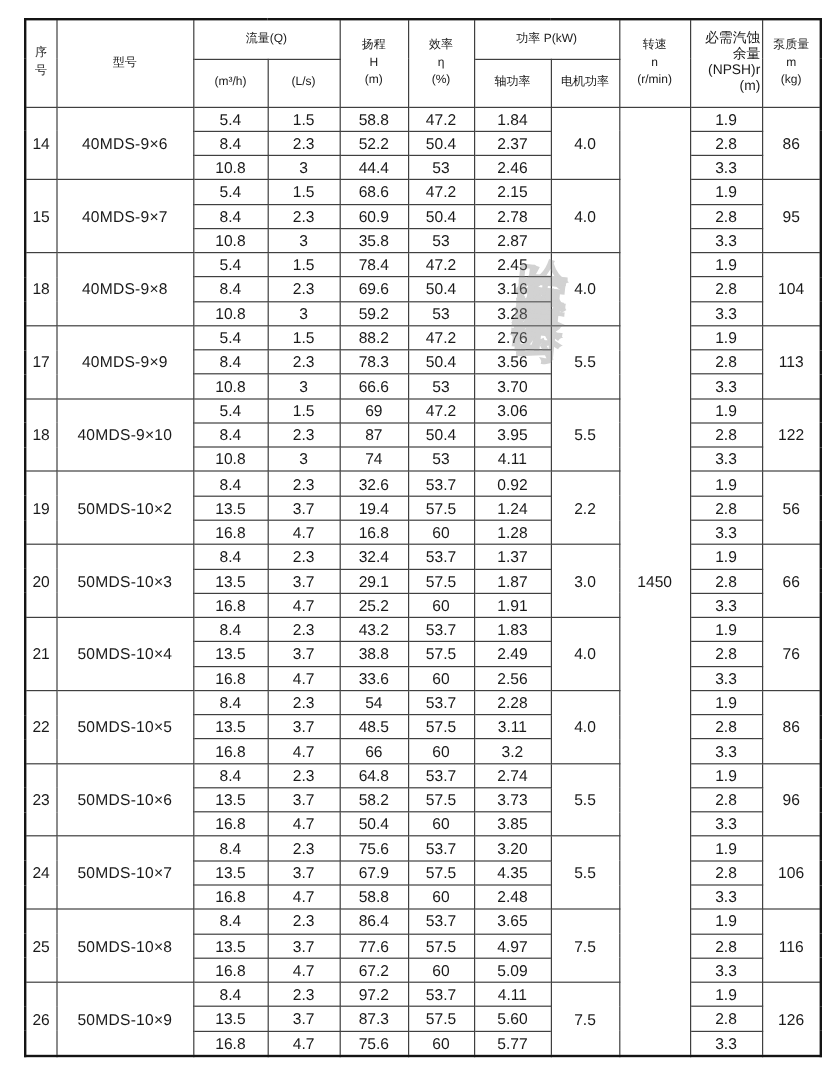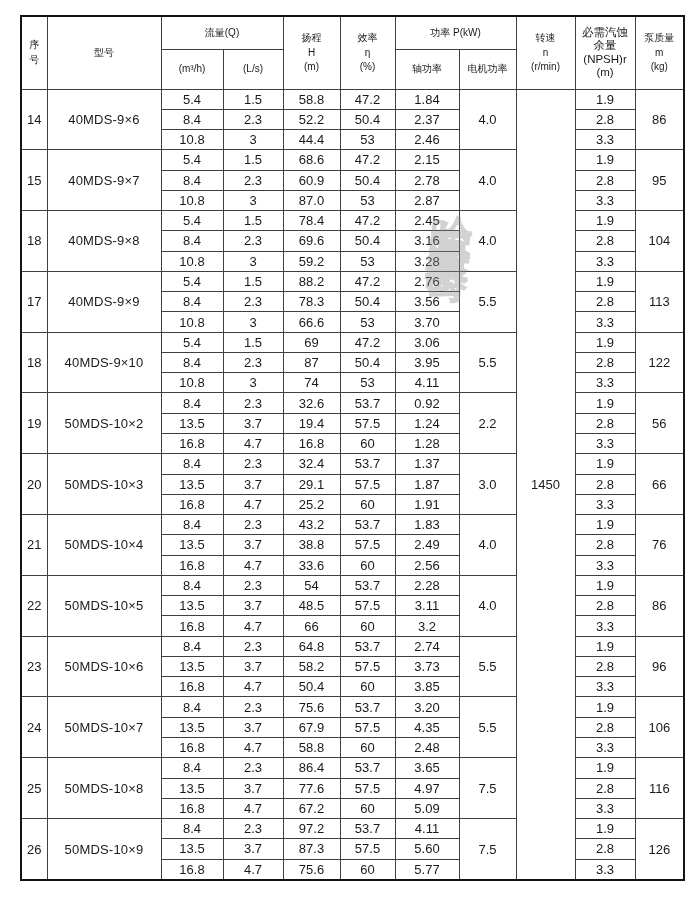--- a/index.html
+++ b/index.html
@@ -16,21 +16,21 @@
   .spec-table th,.spec-table td{
     border:1px solid #3f3f3f;
     text-align:center;vertical-align:middle;
     padding:0 1px;overflow:hidden;
   }
   .spec-table{border:2px solid #141414;}
   .spec-table thead th{
     font-weight:normal;font-size:10px;line-height:14.5px;
     white-space:pre-line;
   }
-  .spec-table thead th.small{font-size:11.5px;line-height:13.5px;}
+  .spec-table thead th.small{font-size:11.5px;line-height:13.5px;text-align:right;}
   .spec-table tbody td{font-size:13px;}
   td.model-cell{font-size:13px;letter-spacing:0.2px;margin-top:20px;}
   .watermark{
     position:absolute;left:398px;top:178px;width:64px;height:490px;
     writing-mode:vertical-rl;text-orientation:upright;
     transform:rotate(6deg);
     font-size:44px;line-height:60px;letter-spacing:6px;
     color:#8a8a8a;opacity:0.38;font-weight:bold;
     pointer-events:none;z-index:5;
     font-family:"DejaVu Sans",sans-serif;
@@ -132,21 +132,21 @@
         <td>8.4</td>
         <td>2.3</td>
         <td>60.9</td>
         <td>50.4</td>
         <td>2.78</td>
         <td>2.8</td>
       </tr>
       <tr>
         <td>10.8</td>
         <td>3</td>
-        <td>87.0</td>
+        <td>35.8</td>
         <td>53</td>
         <td>2.87</td>
         <td>3.3</td>
       </tr>
       <tr>
         <td rowspan="3">18</td>
         <td rowspan="3" class="model-cell">40MDS-9×8</td>
         <td>5.4</td>
         <td>1.5</td>
         <td>78.4</td>

